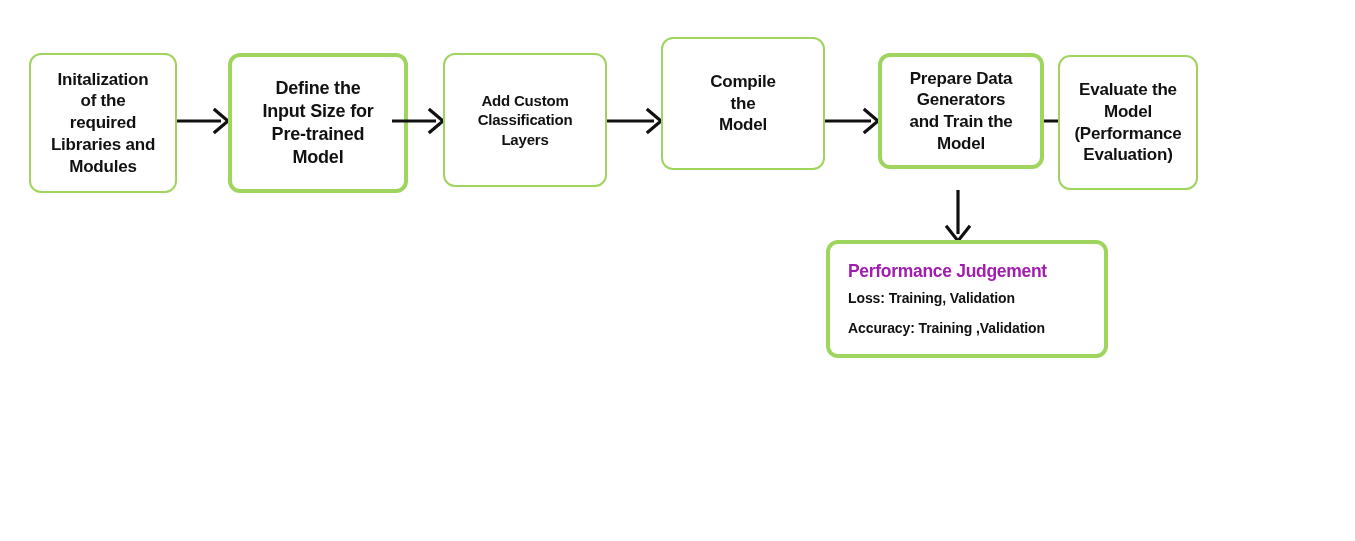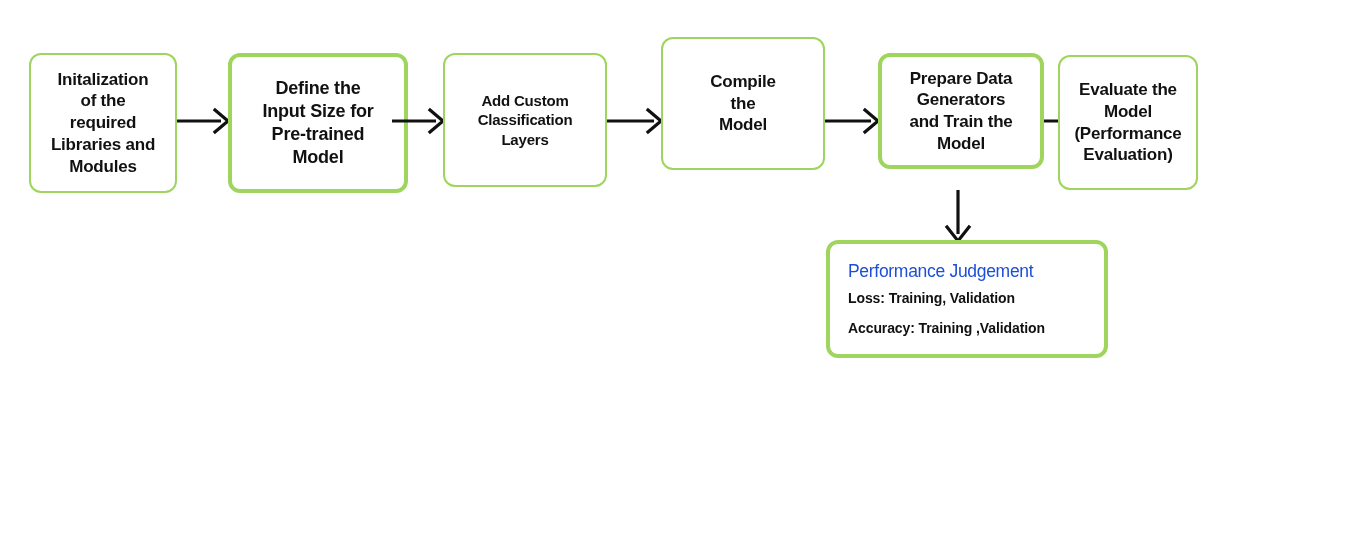--- a/index.html
+++ b/index.html
@@ -61,22 +61,22 @@
     left: 826px;
     top: 240px;
     width: 282px;
     height: 118px;
     display: block;
     padding: 16px 18px 0 18px;
     text-align: left;
   }
   #node-judgement .j-title {
     font-size: 17.5px;
-    font-weight: normal;
-    color: #1d4ed8;
+    font-weight: bold;
+    color: #a21caf;
     letter-spacing: -0.3px;
     margin: 0 0 8px 0;
   }
   #node-judgement .j-line {
     font-size: 14px;
     font-weight: bold;
     color: #111111;
     letter-spacing: -0.1px;
     margin: 0 0 12px 0;
   }

